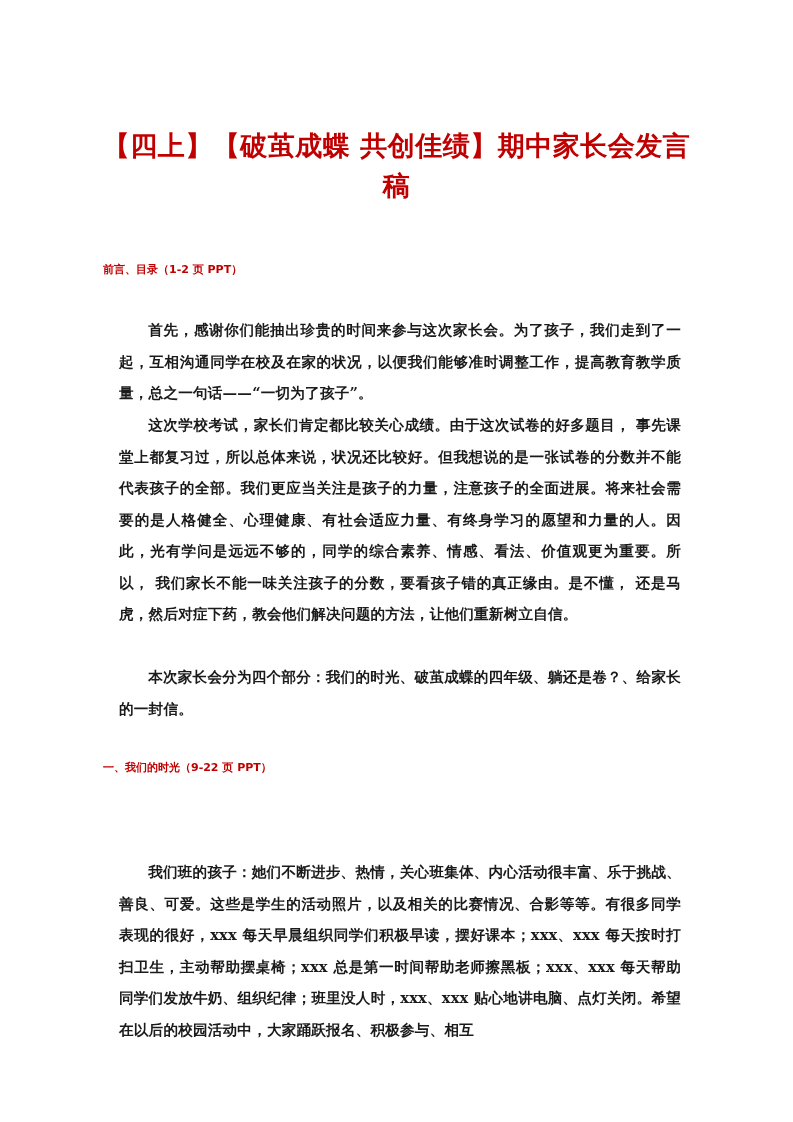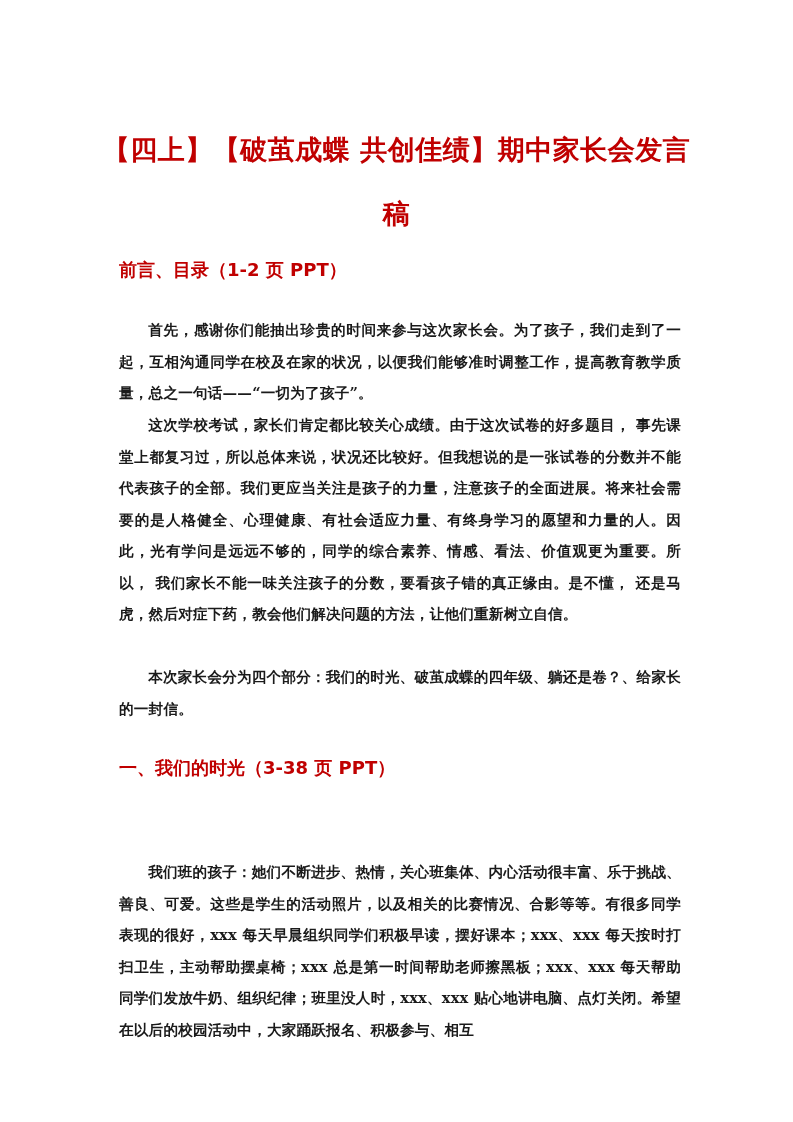--- a/index.html
+++ b/index.html
@@ -1,36 +1,36 @@
 <!DOCTYPE html>
 <html><head>
   <meta charset="utf-8">
   <style>
     html, body { margin: 0; padding: 0; background: #ffffff; }
     body { width: 793px; height: 1122px; position: relative; overflow: hidden;
            font-family: "DejaVu Serif", "Liberation Serif", serif; color: #1a1a1a; }
     .page { position: absolute; left: 0; top: 0; width: 793px; height: 1122px; }
-    .title { position: absolute; left: 100px; width: 593px; top: 118px; text-align: center;
+    .title { position: absolute; left: 100px; width: 593px; top: 126px; text-align: center;
              color: #c00000; font-family: "DejaVu Sans", "Liberation Sans", sans-serif;
-             font-weight: bold; font-size: 27px; line-height: 64px; letter-spacing: 0.5px; }
-    .heading { position: absolute; left: 119px; color: #c00000;
+             font-weight: bold; font-size: 27px; line-height: 40px; letter-spacing: 0.5px; }
+    .heading { position: absolute; left: 103px; color: #c00000;
                font-family: "DejaVu Sans", "Liberation Sans", sans-serif;
-               font-weight: bold; font-size: 18px; line-height: 24px; }
+               font-weight: bold; font-size: 11px; line-height: 24px; }
     .para { position: absolute; left: 119px; width: 562px; font-size: 14.6px;
             line-height: 31.5px; text-align: justify; text-indent: 2em; margin: 0;
             letter-spacing: 0.2px; font-weight: bold; }
   </style>
 </head>
 <body>
 
 <div class="page">
   <div class="title">【四上】【破茧成蝶  共创佳绩】期中家长会发言稿</div>
 
   <div class="heading" style="top:258px;">前言、目录（1-2 页 PPT）</div>
 
   <p class="para" style="top:314px;">首先，感谢你们能抽出珍贵的时间来参与这次家长会。为了孩子，我们走到了一起，互相沟通同学在校及在家的状况，以便我们能够准时调整工作，提高教育教学质量，总之一句话——“一切为了孩子”。</p>
   <p class="para" style="top:409px;">这次学校考试，家长们肯定都比较关心成绩。由于这次试卷的好多题目， 事先课堂上都复习过，所以总体来说，状况还比较好。但我想说的是一张试卷的分数并不能代表孩子的全部。我们更应当关注是孩子的力量，注意孩子的全面进展。将来社会需要的是人格健全、心理健康、有社会适应力量、有终身学习的愿望和力量的人。因此，光有学问是远远不够的，同学的综合素养、情感、看法、价值观更为重要。所以， 我们家长不能一味关注孩子的分数，要看孩子错的真正缘由。是不懂， 还是马虎，然后对症下药，教会他们解决问题的方法，让他们重新树立自信。</p>
   <p class="para" style="top:661px;">本次家长会分为四个部分：我们的时光、破茧成蝶的四年级、躺还是卷？、给家长的一封信。</p>
 
-  <div class="heading" style="top:756px;">一、我们的时光（3-38 页 PPT）</div>
+  <div class="heading" style="top:756px;">一、我们的时光（9-22 页 PPT）</div>
 
   <p class="para" style="top:856px;">我们班的孩子：她们不断进步、热情，关心班集体、内心活动很丰富、乐于挑战、善良、可爱。这些是学生的活动照片，以及相关的比赛情况、合影等等。有很多同学表现的很好，xxx 每天早晨组织同学们积极早读，摆好课本；xxx、xxx 每天按时打扫卫生，主动帮助摆桌椅；xxx 总是第一时间帮助老师擦黑板；xxx、xxx 每天帮助同学们发放牛奶、组织纪律；班里没人时，xxx、xxx 贴心地讲电脑、点灯关闭。希望在以后的校园活动中，大家踊跃报名、积极参与、相互</p>
 </div>
 
 </body></html>

